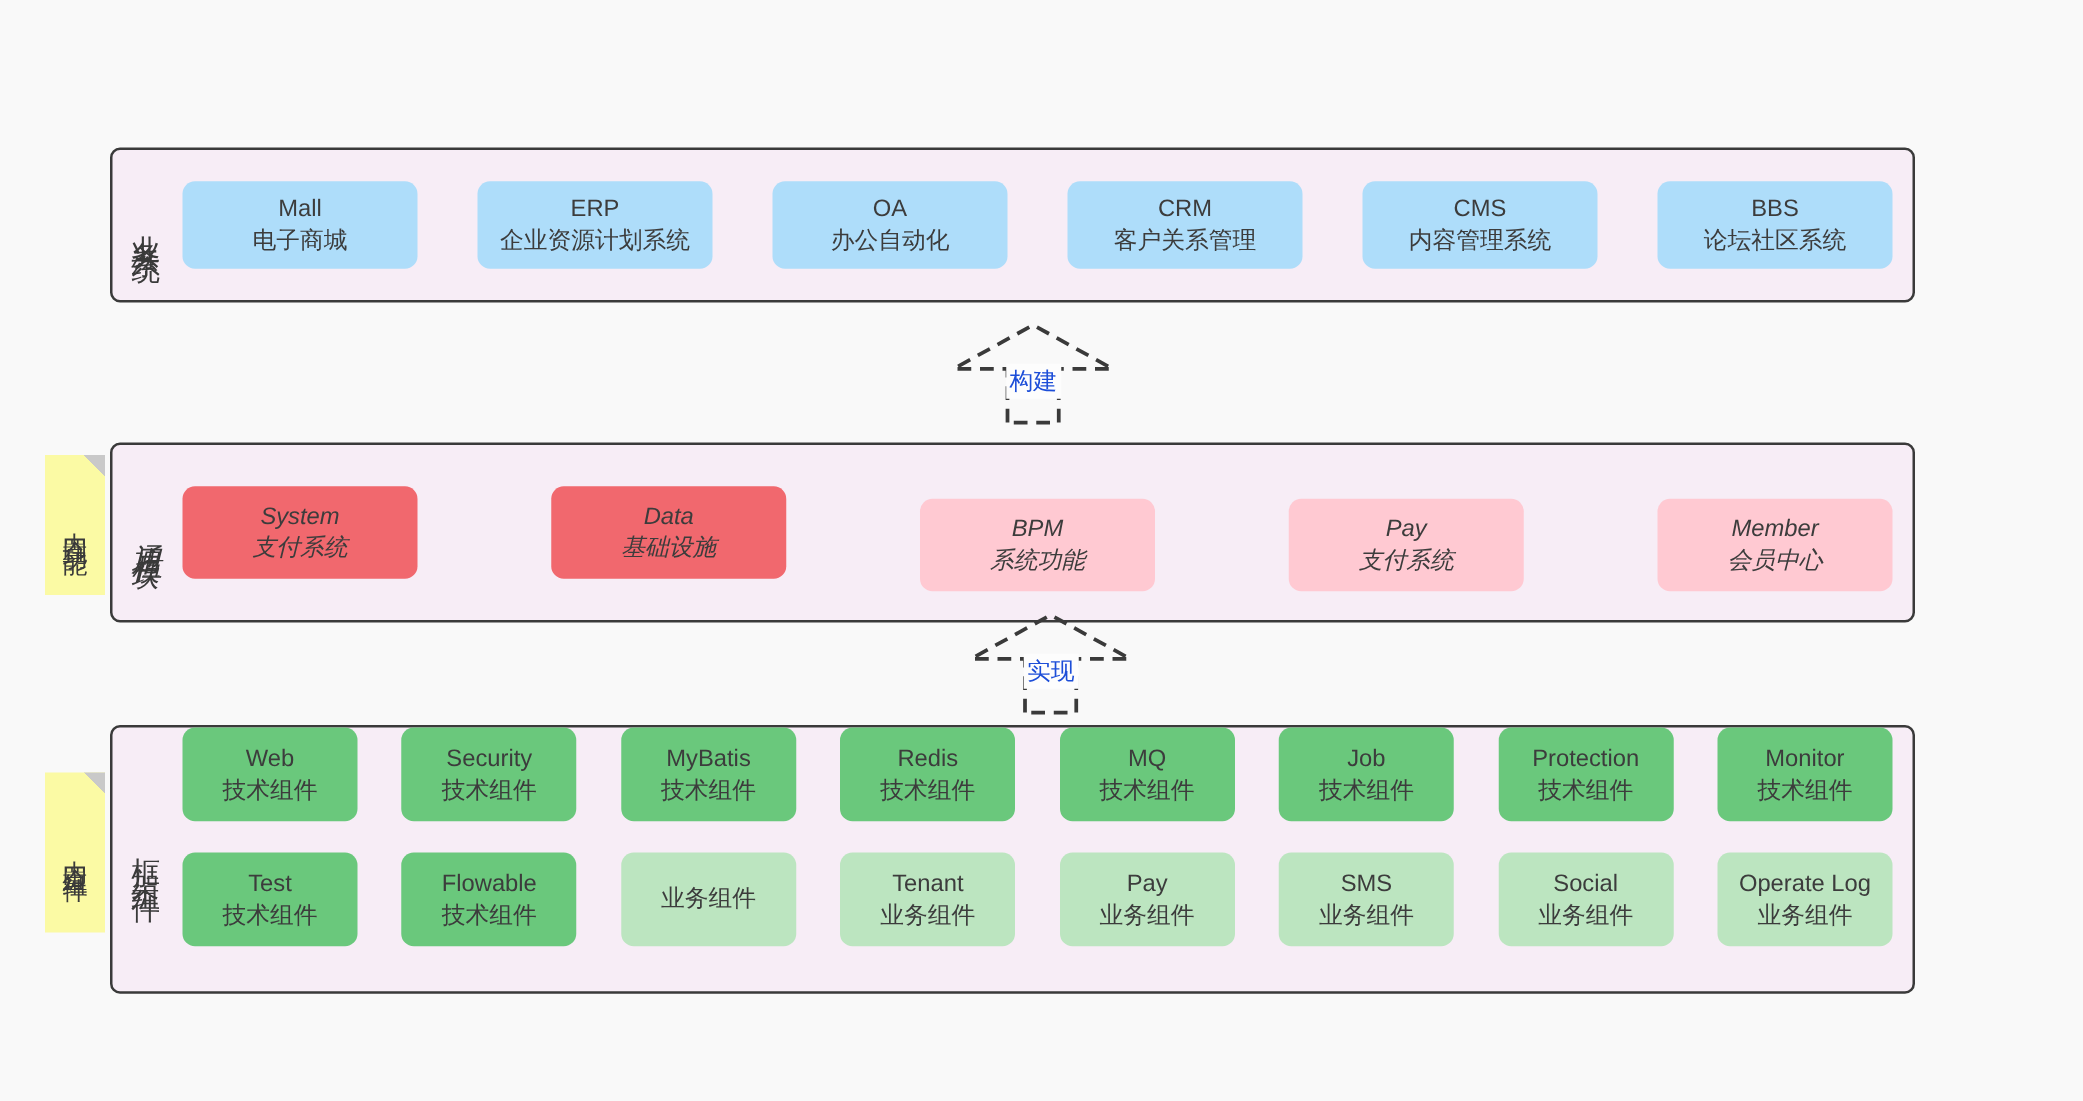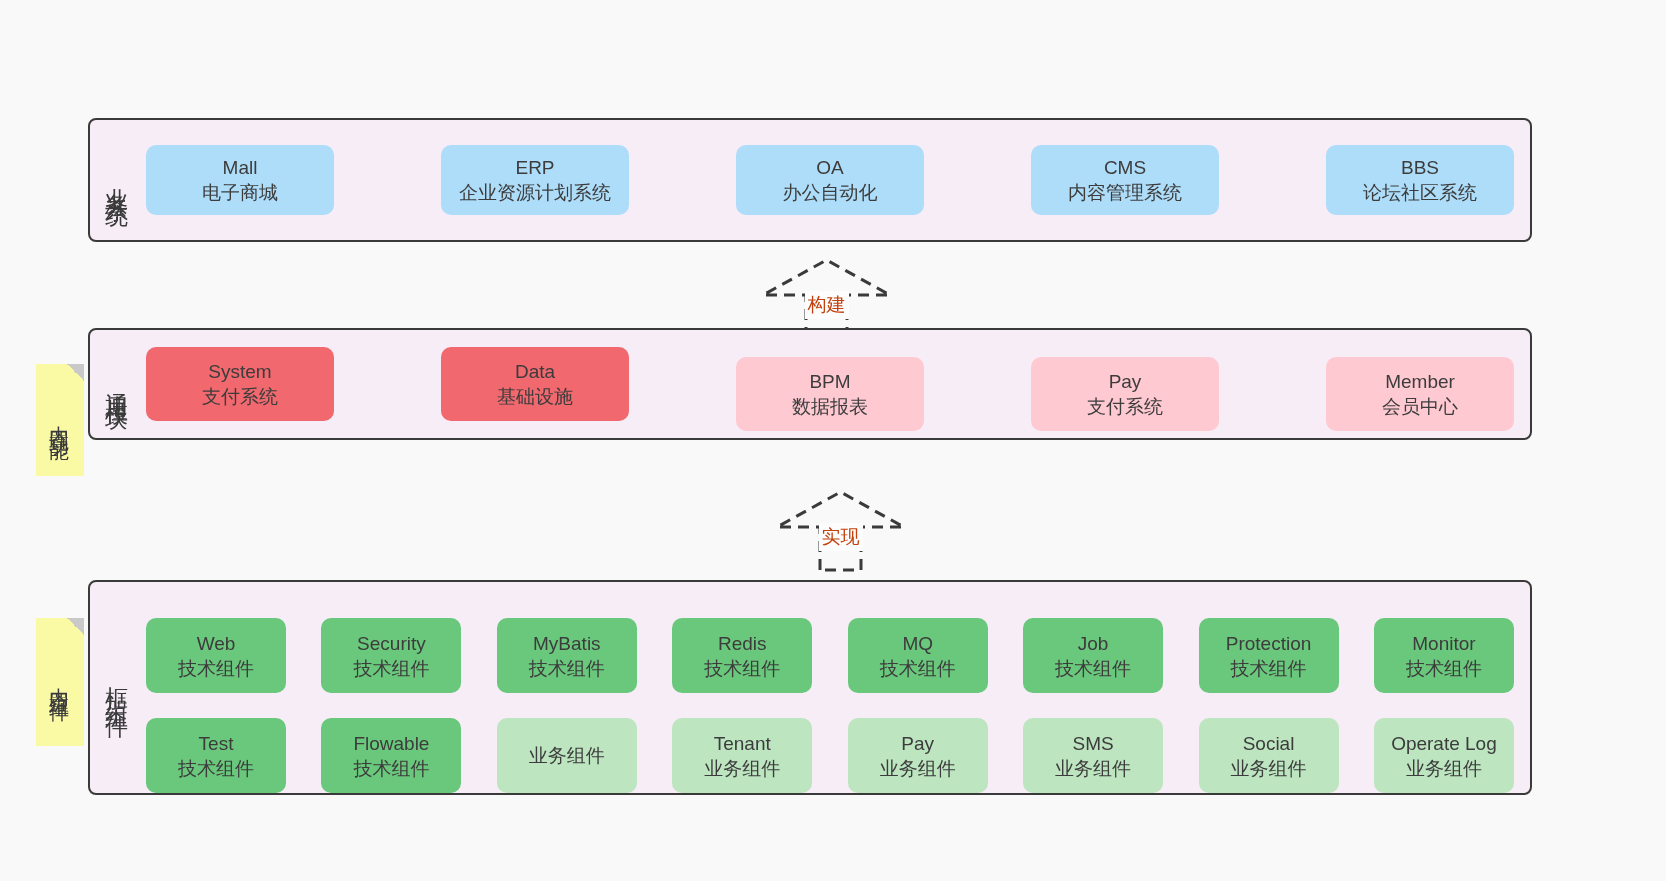--- a/index.html
+++ b/index.html
@@ -16,21 +16,21 @@
   }
   .panel{
     position:absolute;
     left:88px;width:1444px;
     background:#f7edf6;
     border:2px solid #3a3a3a;
     border-radius:8px;
     box-sizing:border-box;
   }
   #panel-business{top:118px;height:124px;}
-  #panel-modules{top:328px;height:112px;}
+  #panel-modules{top:354px;height:144px;font-style:italic;}
   #panel-components{top:580px;height:215px;}
   .v-label{
     position:absolute;
     left:12px;top:50%;
     transform:translateY(-50%);
     writing-mode:vertical-lr;
     text-orientation:upright;
     font-size:23px;
     letter-spacing:5px;
     color:#3a3a3a;
@@ -42,21 +42,21 @@
     left:56px;right:16px;top:0;bottom:0;
     display:flex;
     align-items:center;
     justify-content:space-between;
   }
   .rows{
     position:absolute;
     left:56px;right:16px;top:0;bottom:0;
     display:flex;
     flex-direction:column;
-    justify-content:flex-end;
+    justify-content:flex-start;
     gap:25px;
   }
   .rows .inner-row{
     display:flex;
     justify-content:space-between;
   }
   .box{
     display:flex;
     flex-direction:column;
     align-items:center;
@@ -108,21 +108,21 @@
   #arrow-build{left:759px;top:255px;}
   #arrow-implement{left:773px;top:487px;}
   .arrow svg{display:block;}
   .arrow-label{
     position:absolute;
     left:50%;top:36px;
     transform:translateX(-50%);
     background:#fdfdfd;
     padding:1px 3px;
     font-size:19px;
-    color:#c2410c;
+    color:#1d4ed8;
     white-space:nowrap;
   }
 </style>
 </head>
 <body>
 
 <div class="canvas">
 
   <section class="panel" id="panel-business">
     <div class="v-label">业务系统</div>
@@ -131,20 +131,24 @@
         <span>Mall</span>
         <span>电子商城</span>
       </div>
       <div class="box w-lg blue">
         <span>ERP</span>
         <span>企业资源计划系统</span>
       </div>
       <div class="box w-lg blue">
         <span>OA</span>
         <span>办公自动化</span>
+      </div>
+      <div class="box w-lg blue">
+        <span>CRM</span>
+        <span>客户关系管理</span>
       </div>
       <div class="box w-lg blue">
         <span>CMS</span>
         <span>内容管理系统</span>
       </div>
       <div class="box w-lg blue">
         <span>BBS</span>
         <span>论坛社区系统</span>
       </div>
     </div>
@@ -168,21 +172,21 @@
       <div class="box w-lg red">
         <span>System</span>
         <span>支付系统</span>
       </div>
       <div class="box w-lg red">
         <span>Data</span>
         <span>基础设施</span>
       </div>
       <div class="box w-lg pink">
         <span>BPM</span>
-        <span>数据报表</span>
+        <span>系统功能</span>
       </div>
       <div class="box w-lg pink">
         <span>Pay</span>
         <span>支付系统</span>
       </div>
       <div class="box w-lg pink">
         <span>Member</span>
         <span>会员中心</span>
       </div>
     </div>

